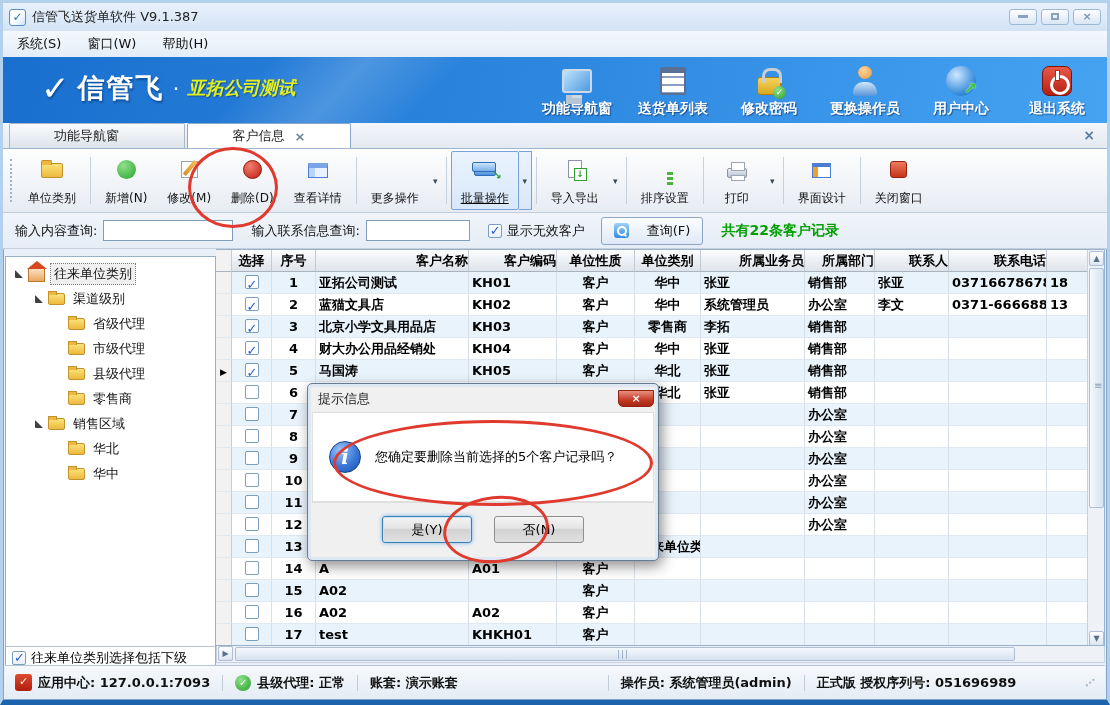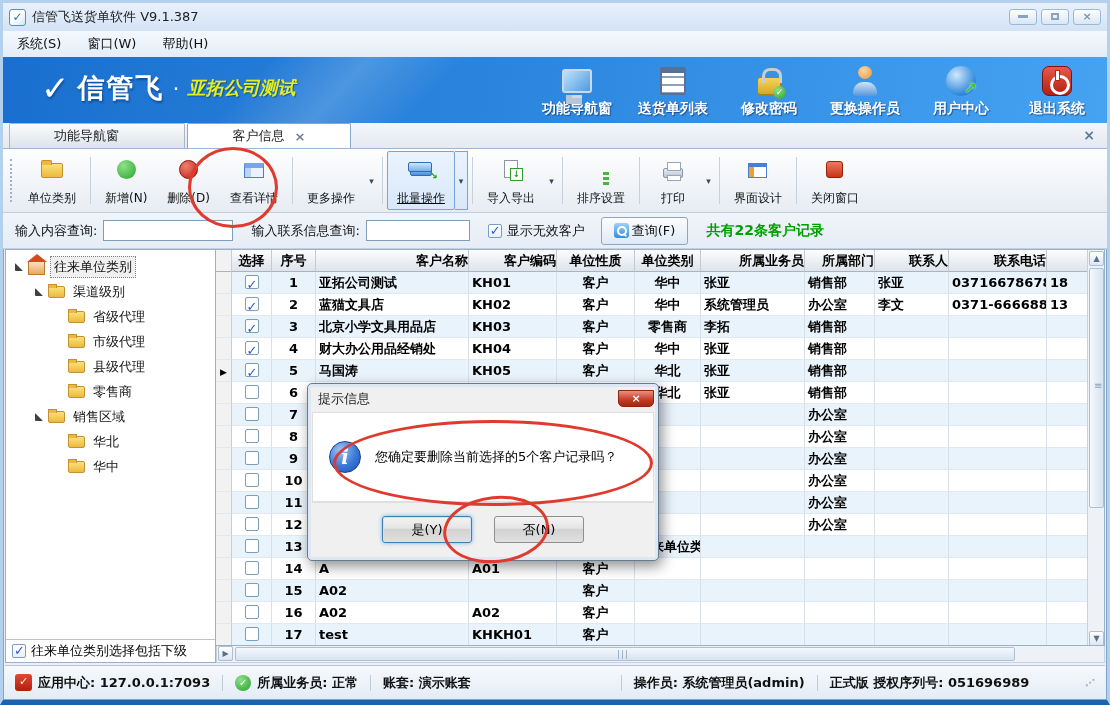--- a/index.html
+++ b/index.html
@@ -84,28 +84,28 @@
 .design-icon:before{content:"";position:absolute;left:0;top:0;width:5px;height:100%;background:#f0a030;}
 .closewin-icon{width:17px;height:17px;border-radius:3px;background:linear-gradient(#ee7a60,#c83418);border:1px solid #93230e;color:#fff;font-size:12px;font-weight:bold;line-height:15px;text-align:center;}
 
 .filterbar{position:absolute;left:0;top:210px;width:100%;height:36px;background:linear-gradient(#f0f4fa,#e6edf6);border-bottom:1px solid #c4cedc;display:flex;align-items:center;padding:0 12px;font-size:13px;color:#111;}
 .filterbar label{margin-right:6px;white-space:nowrap;}
 .txt{width:130px;height:21px;border:1px solid #7f9db9;background:#fff;margin-right:18px;font-size:13px;padding:0 3px;}
 .txt.short{width:104px;}
 .cb{display:inline-block;width:14px;height:14px;background:linear-gradient(#fff,#e8f0fa);border:1px solid #7b9ebd;border-radius:2px;position:relative;vertical-align:-2px;margin-right:5px;}
 .cb.on:after{content:"✓";position:absolute;left:1px;top:-2px;color:#2a5bd7;font-size:13px;font-weight:bold;}
 .cb.off{background:#fff;}
-.btn-query{height:28px;margin-left:16px;padding:0 12px;border:1px solid #8da6c6;border-radius:3px;background:linear-gradient(#fbfdff,#dfe9f6);display:flex;align-items:center;gap:3px;font-size:13px;color:#111;cursor:pointer;}
+.btn-query{height:28px;margin-left:16px;padding:0 12px;border:1px solid #8da6c6;border-radius:3px;background:linear-gradient(#fbfdff,#dfe9f6);display:flex;align-items:center;gap:18px;font-size:13px;color:#111;cursor:pointer;}
 .mag{display:inline-block;width:15px;height:15px;border-radius:3px;background:linear-gradient(#9fd0f6,#2f8fdc);position:relative;}
 .mag:before{content:"";position:absolute;left:3px;top:3px;width:6px;height:6px;border:2px solid #fff;border-radius:50%;}
 .mag:after{content:"";position:absolute;right:2px;bottom:2px;width:4px;height:2px;background:#fff;transform:rotate(45deg);}
 .rec-count{margin-left:18px;color:#00a000;font-size:14px;font-weight:bold;}
 
 .main{position:absolute;left:2px;top:246px;right:2px;height:414px;}
-.leftpanel{position:absolute;left:0;top:0;width:211px;height:100%;background:#fff;border:1px solid #9ab0c8;}
+.leftpanel{position:absolute;left:0;top:7px;width:211px;height:100%;background:#fff;border:1px solid #9ab0c8;}
 .tree{position:absolute;left:0;top:0;right:0;bottom:23px;overflow:hidden;padding-top:4px;}
 .tnode{display:flex;align-items:center;height:25px;font-size:13px;color:#111;cursor:pointer;white-space:nowrap;}
 .tindent{flex:none;height:1px;}
 .texp{flex:none;width:14px;text-align:center;visibility:hidden;}
 .texp.show{visibility:visible;}
 .texp:after{content:"";display:inline-block;width:0;height:0;border-left:8px solid #404040;border-top:8px solid transparent;transform:rotate(0deg);border-radius:1px;}
 .tico{flex:none;margin:0 5px 0 2px;}
 .home-icon{width:17px;height:14px;background:linear-gradient(#fbe0c0,#e8a860);border:1px solid #b87830;position:relative;margin-top:3px;}
 .home-icon:before{content:"";position:absolute;left:-2px;top:-8px;width:0;height:0;border-left:10px solid transparent;border-right:10px solid transparent;border-bottom:8px solid #d84820;}
 .tfolder-icon{width:17px;height:12px;background:linear-gradient(#fbe27a,#ecb93e);border:1px solid #c3922c;border-radius:2px;position:relative;}
@@ -279,20 +279,29 @@
         <span class="tb-item">
           <span class="tb-btn">
             <span class="ic">
               <span class="add-icon"></span>
             </span>
             <span class="lb">新增(N)</span>
           </span>
 
         </span>
 
+        <span class="tb-item">
+          <span class="tb-btn">
+            <span class="ic">
+              <span class="edit-icon"></span>
+            </span>
+            <span class="lb">修改(M)</span>
+          </span>
+
+        </span>
 
         <span class="tb-item">
           <span class="tb-btn">
             <span class="ic">
               <span class="delete-icon"></span>
             </span>
             <span class="lb">删除(D)</span>
           </span>
 
         </span>
@@ -757,21 +766,21 @@
       <span class="hsb-thumb"></span>
       <span class="sb-arrow right">▶</span>
     </div>
   </div>
 
   <div class="statusbar">
     <span class="st-logo">✓</span>
     <span>应用中心: 127.0.0.1:7093</span>
     <span class="st-sep"></span>
     <span class="st-ok">✓</span>
-    <span>所属业务员: 正常</span>
+    <span>县级代理: 正常</span>
     <span class="st-sep"></span>
     <span>账套: 演示账套</span>
     <span class="st-sep st-op"></span>
     <span>操作员: 系统管理员(admin)</span>
     <span class="st-sep"></span>
     <span>正式版 授权序列号: 051696989</span>
     <span class="st-grip">⋰</span>
   </div>
 
   <div class="dialog">

